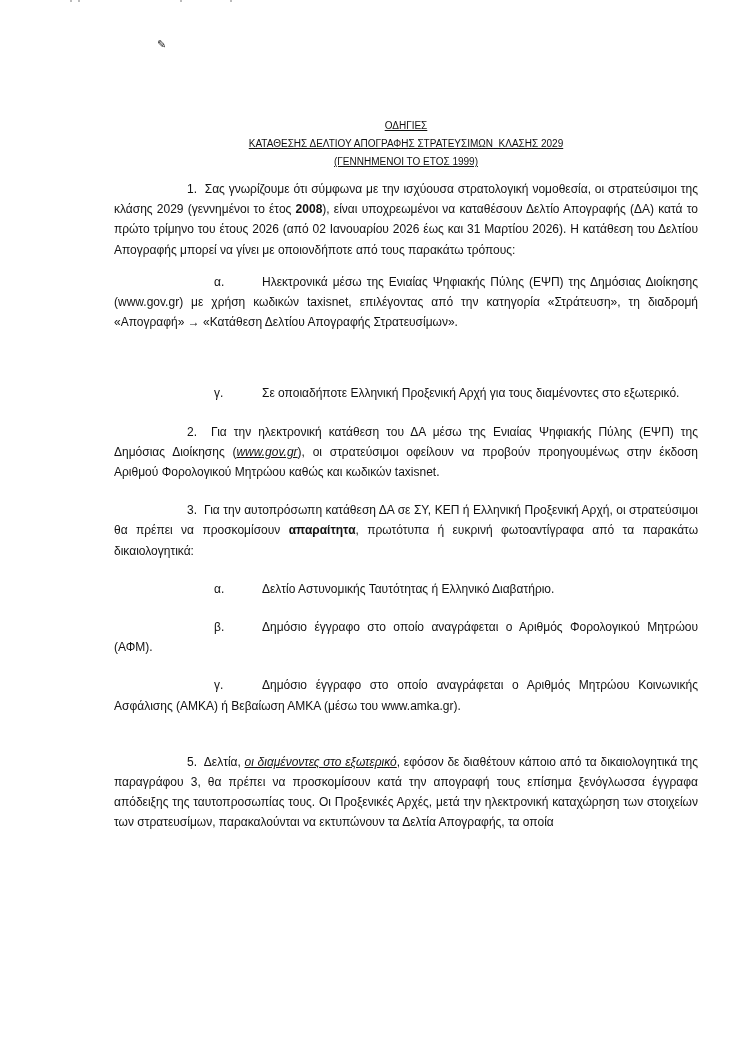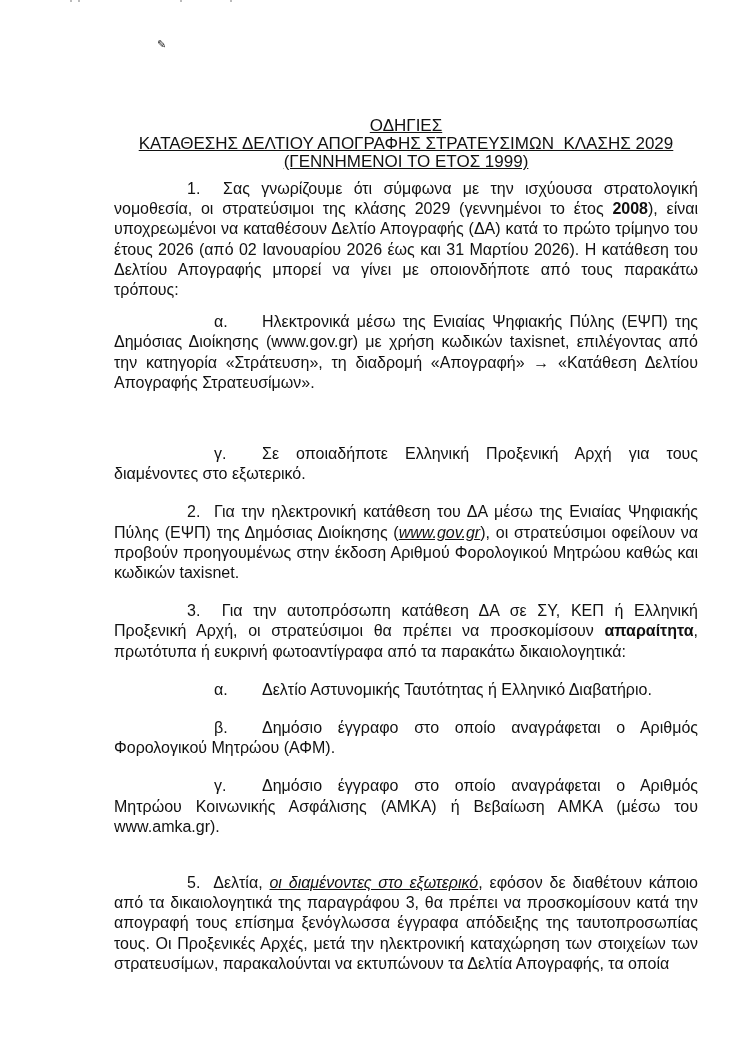--- a/index.html
+++ b/index.html
@@ -2,24 +2,24 @@
 <html><head>
 <meta charset="utf-8">
 <style>
   html, body { margin: 0; padding: 0; background: #ffffff; }
   body { width: 739px; height: 1059px; position: relative; overflow: hidden;
          font-family: "Liberation Sans", sans-serif; color: #111; }
   .mark { position: absolute; left: 157px; top: 38px; font-size: 11px; color: #222; }
   .scan-dots { position: absolute; top: 0; left: 0; width: 739px; height: 6px; }
   .scan-dots span { position: absolute; top: 0; width: 2px; height: 2px; background: #bbb; }
   .title-block { position: absolute; top: 117px; left: 114px; width: 584px; text-align: center;
-                 font-size: 17px; line-height: 18px; }
+                 font-size: 10px; line-height: 18px; }
   .title-block div { text-decoration: underline; }
   .content { position: absolute; left: 114px; top: 179px; width: 584px;
-             font-size: 16px; line-height: 20.2px; text-align: justify; }
+             font-size: 12px; line-height: 20.2px; text-align: justify; }
   .p { margin: 0; text-indent: 73px; }
   .p.sub { text-indent: 100px; }
   .lbl { display: inline-block; width: 48px; text-indent: 0; }
   .gap-s { height: 12px; }
   .gap-m { height: 18px; }
   .gap-l { height: 33px; }
   b { font-weight: bold; }
   u { text-decoration: underline; font-style: italic; }
 </style>
 </head>

